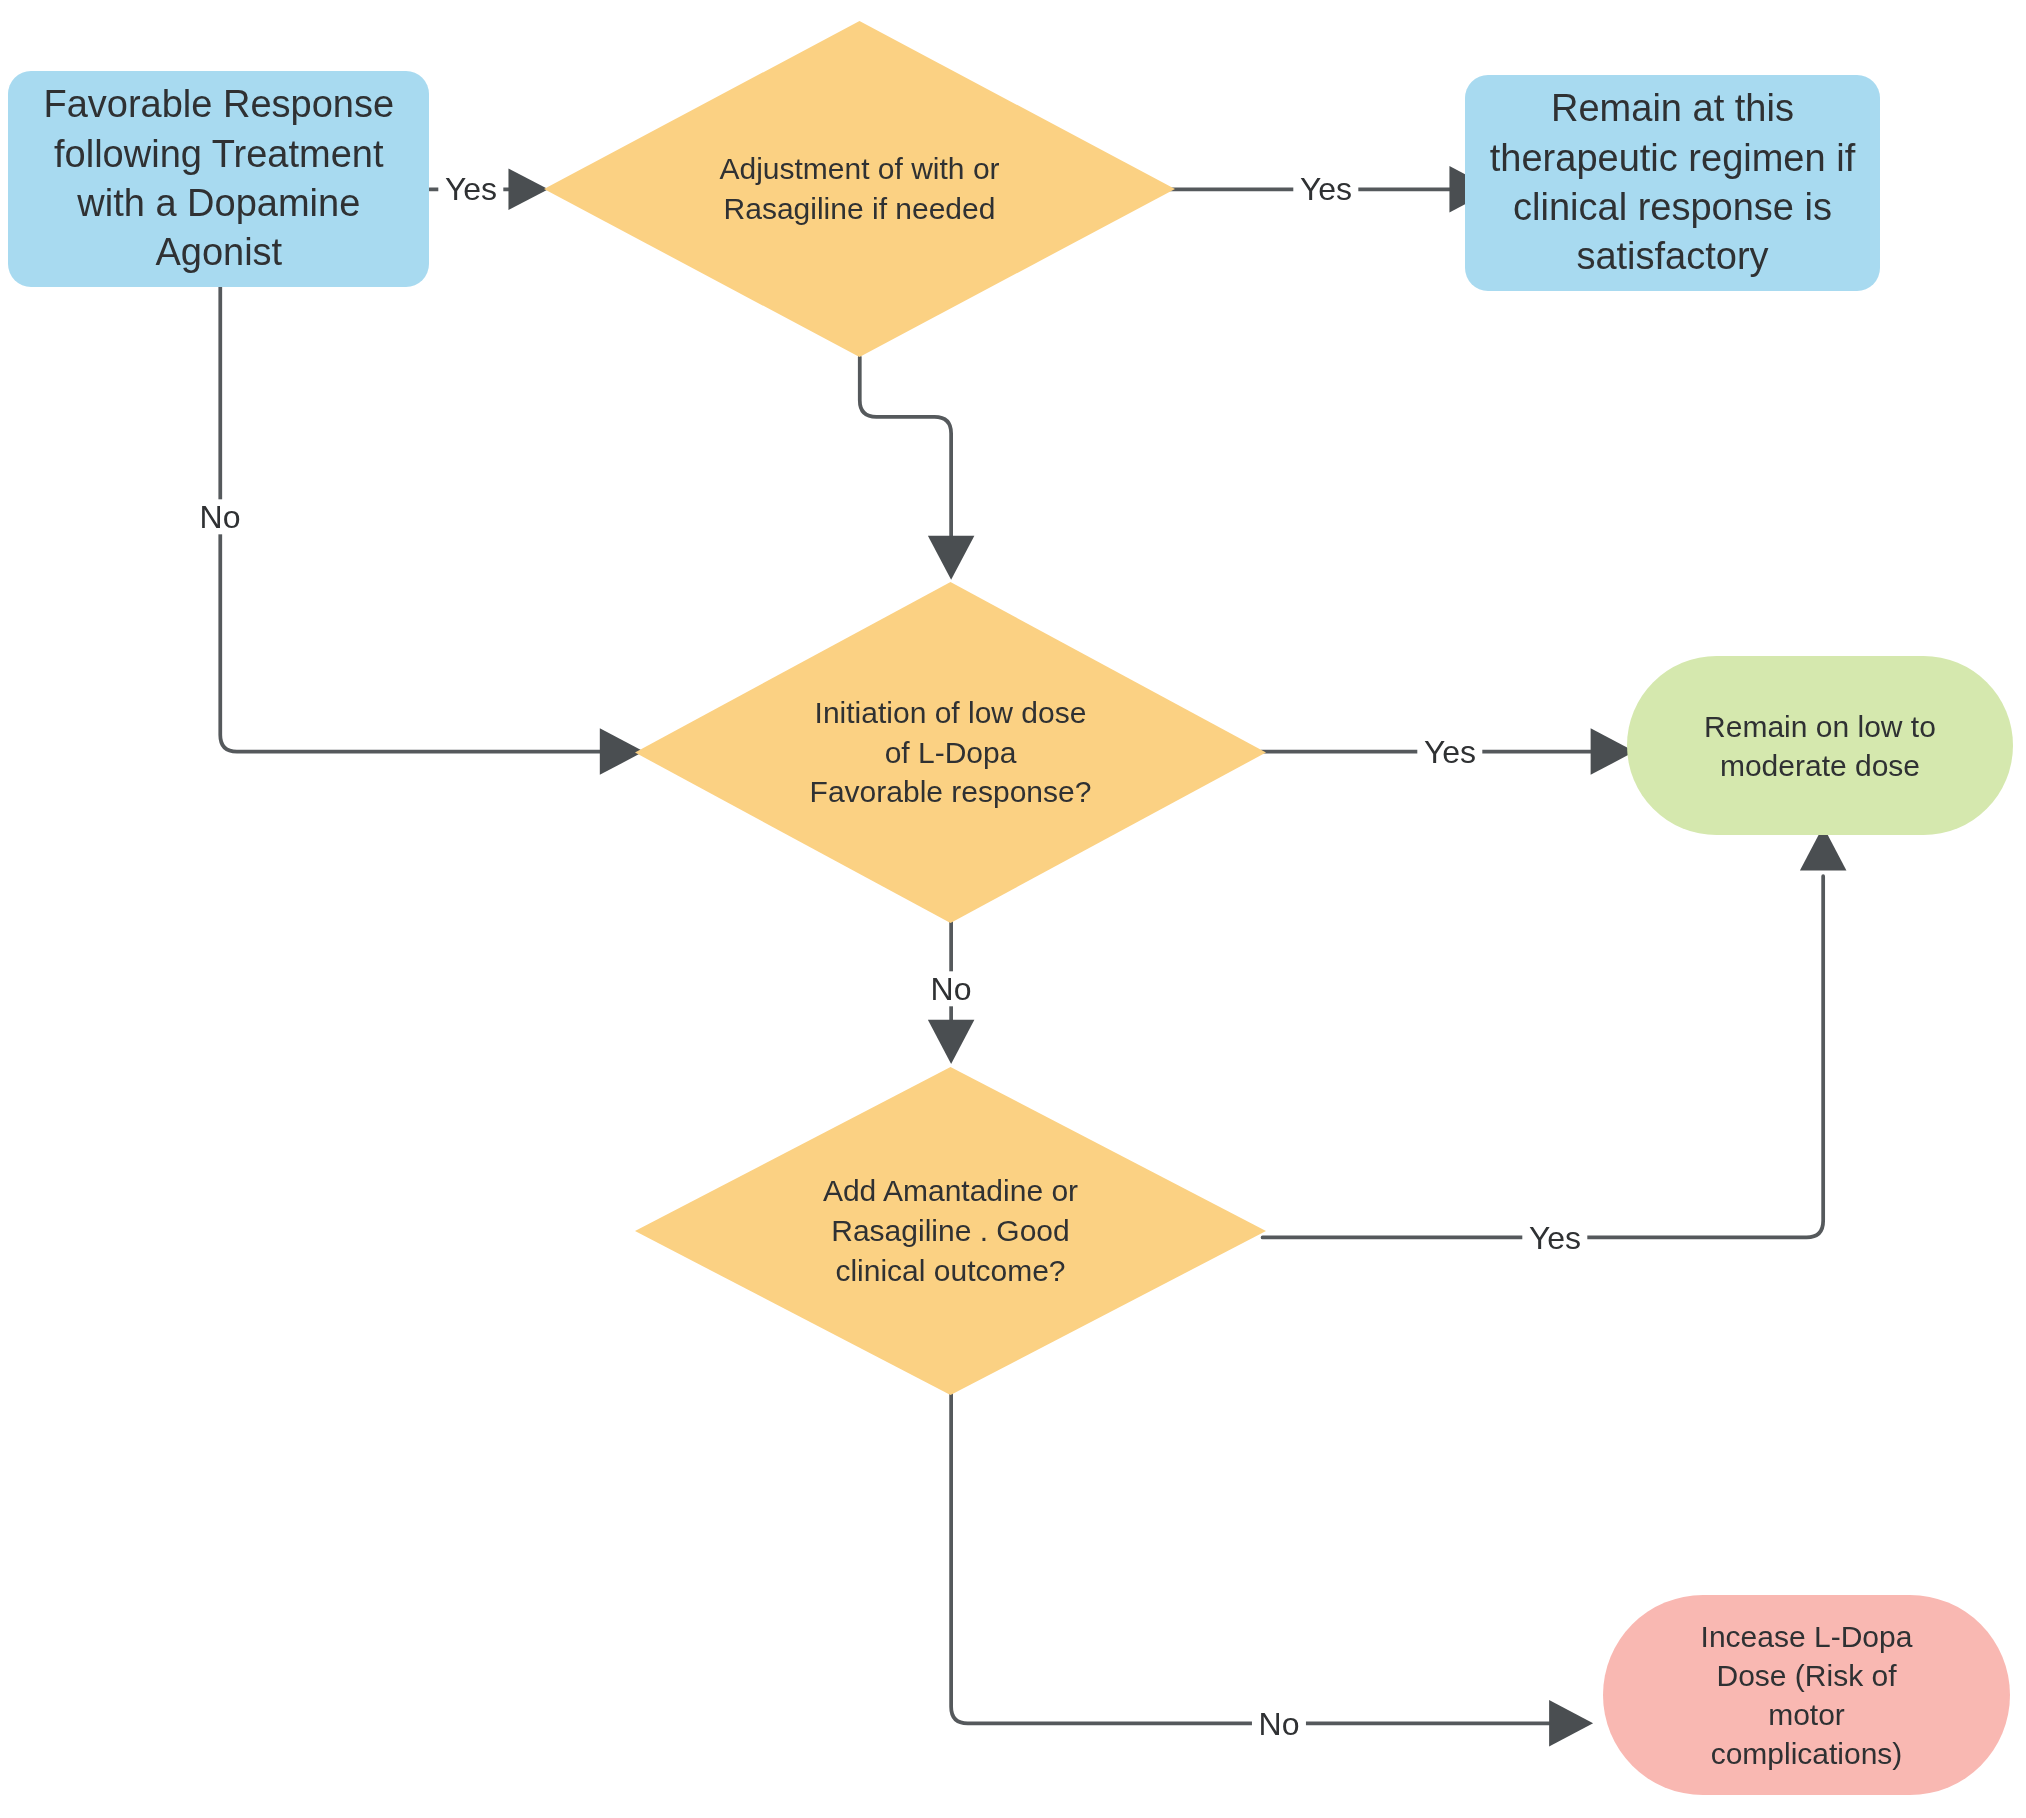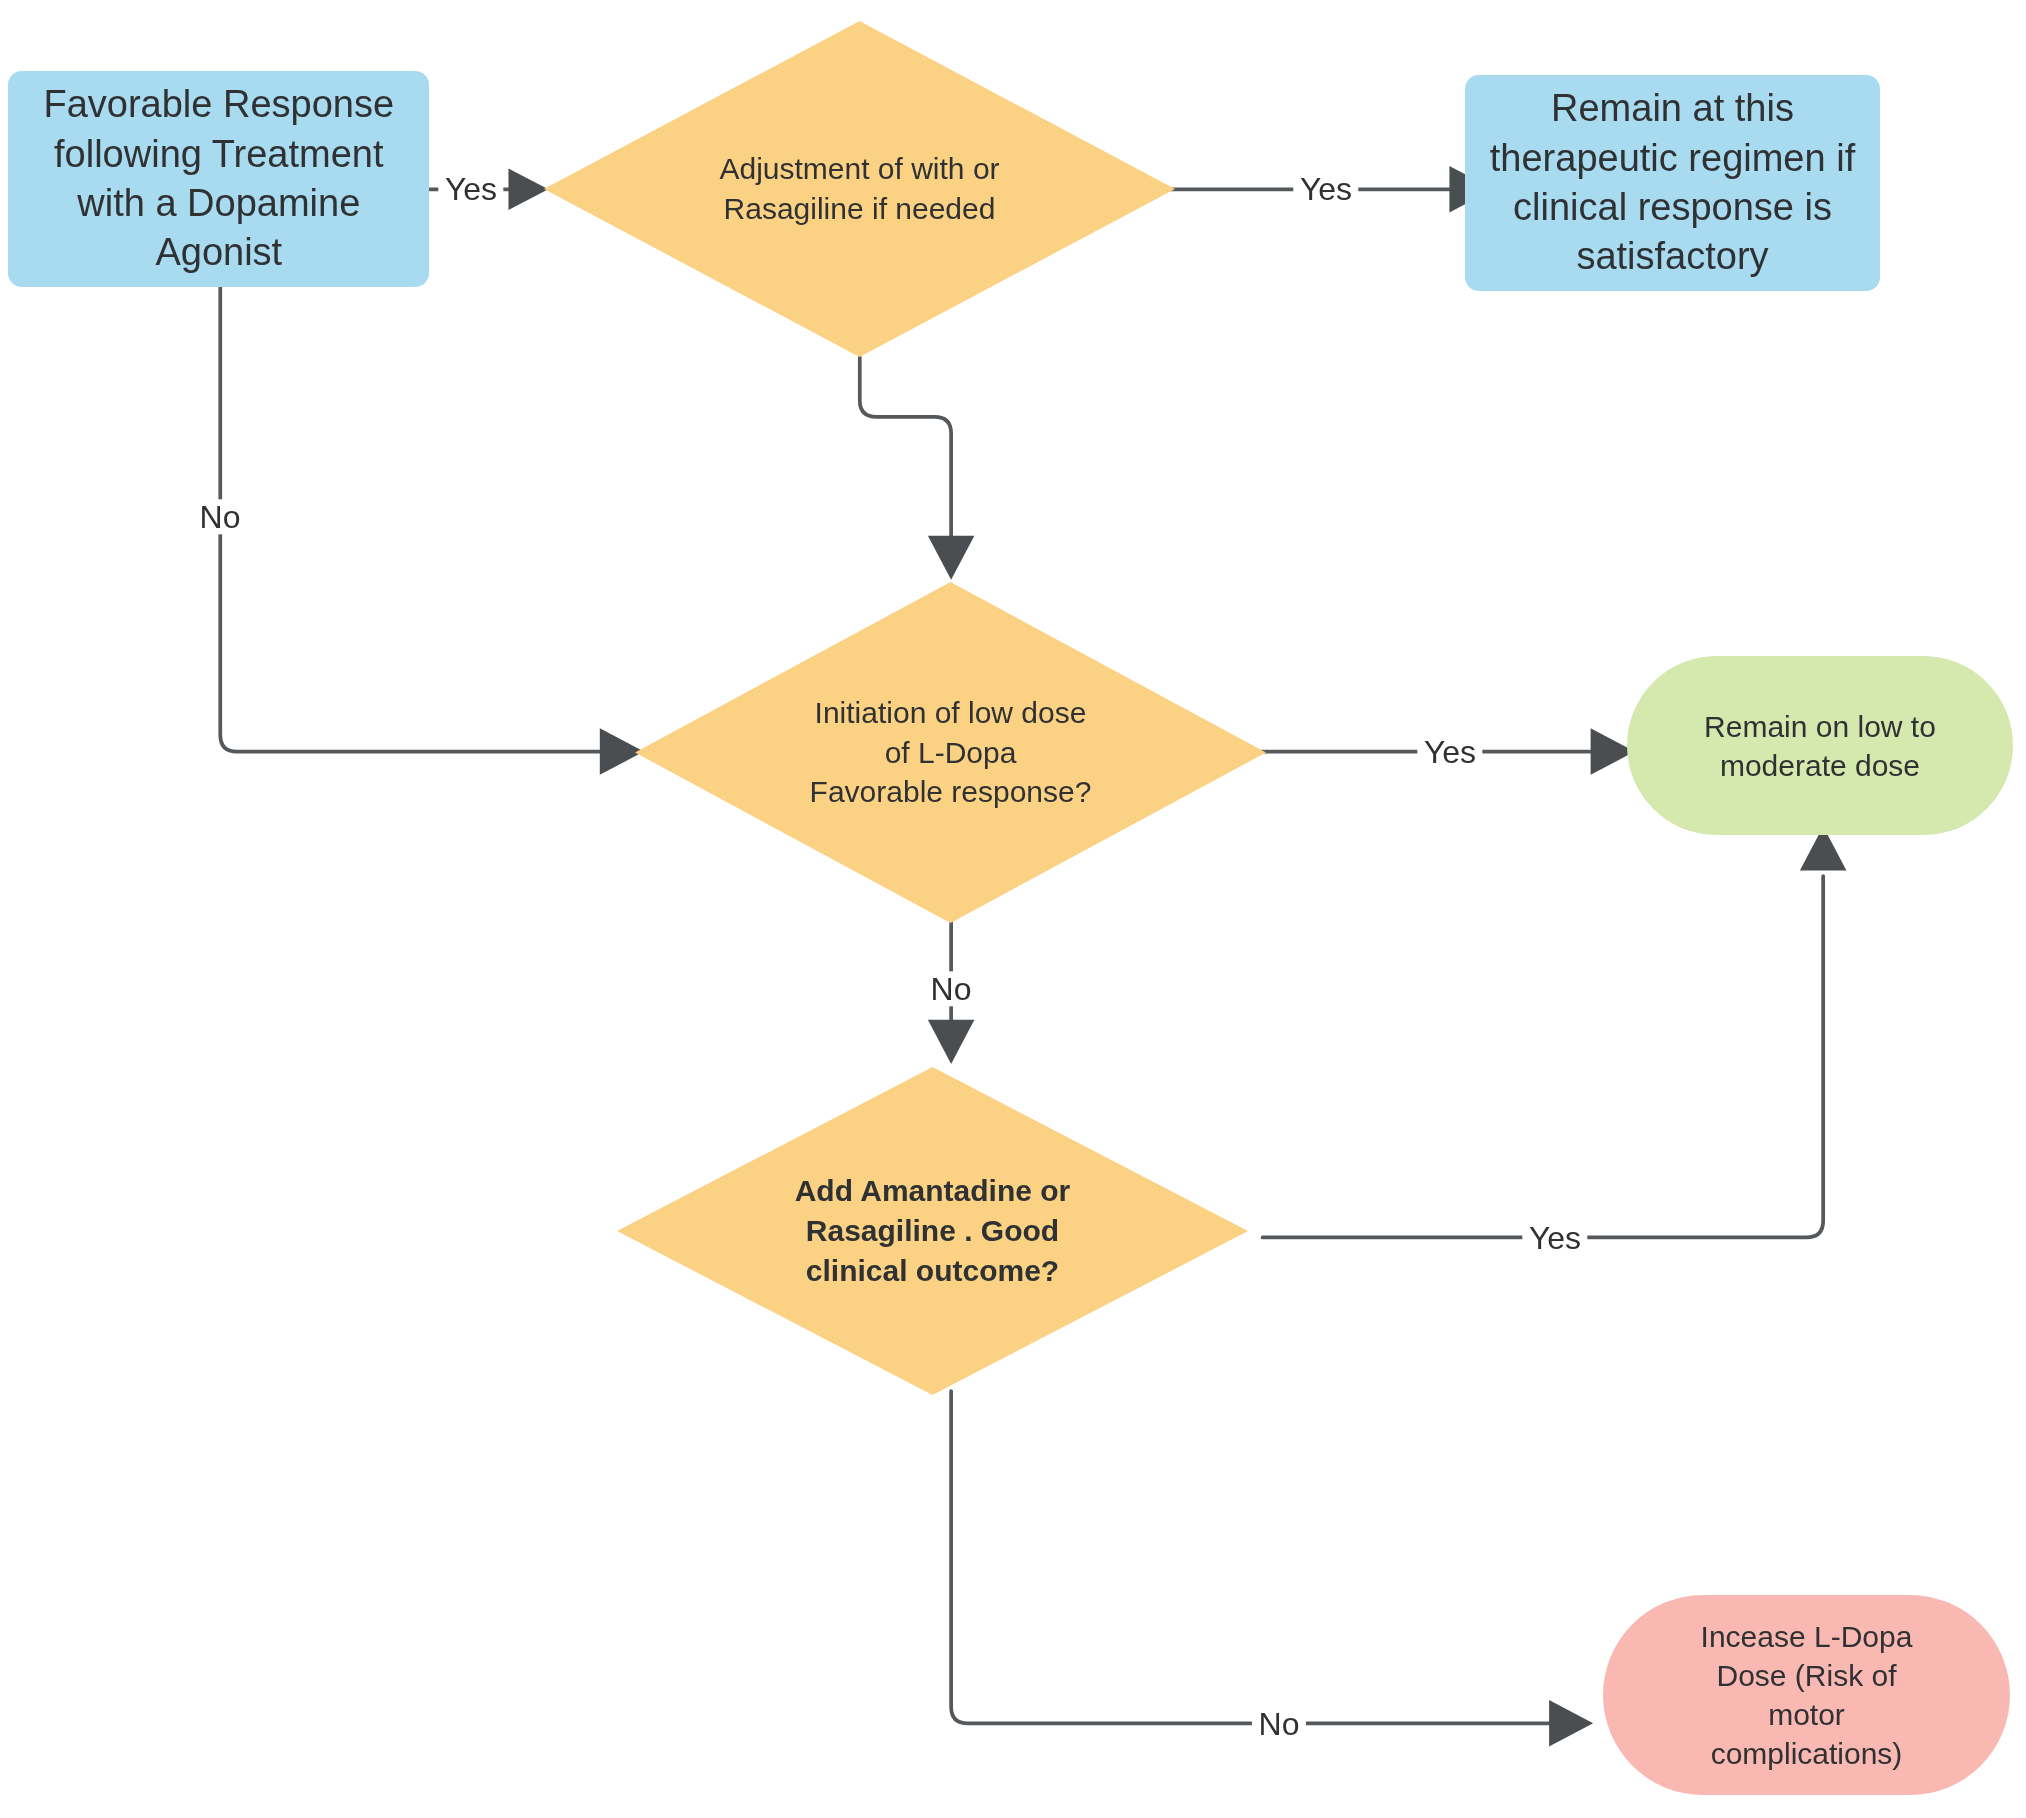--- a/index.html
+++ b/index.html
@@ -56,21 +56,21 @@
     text-align: center;
     font-family: "Liberation Sans", sans-serif;
     color: #2f3133;
   }
   .node-text {
     white-space: pre-line;
     line-height: 1.30;
   }
   
   .shape-rect {
-    border-radius: 14px;
+    border-radius: 23px;
     font-size: 38px;
   }
   
   .shape-stadium {
     border-radius: 830px;
     font-size: 30px;
   }
   
   .shape-diamond {
     background: transparent;
@@ -176,21 +176,21 @@
     <div class="diamond-label">Initiation of low dose
 of L-Dopa
 Favorable response?</div>
   </div>
 
   <div class="node shape-stadium" style="left:1627px; top:656px; width:386px; height:179px; background:#d5e8ae;">
     <div class="node-text">Remain on low to
 moderate dose</div>
   </div>
 
-  <div class="node shape-diamond" style="left:617px; top:1067px; width:631px; height:328px;font-weight:bold;">
+  <div class="node shape-diamond" style="left:635px; top:1067px; width:631px; height:328px;">
     <div class="diamond-fill" style="background:#fbd183;"></div>
     <div class="diamond-label">Add Amantadine or
 Rasagiline . Good
 clinical outcome?</div>
   </div>
 
   <div class="node shape-stadium" style="left:1603px; top:1595px; width:407px; height:200px; background:#f9b8b2;">
     <div class="node-text">Incease L-Dopa
 Dose (Risk of
 motor

